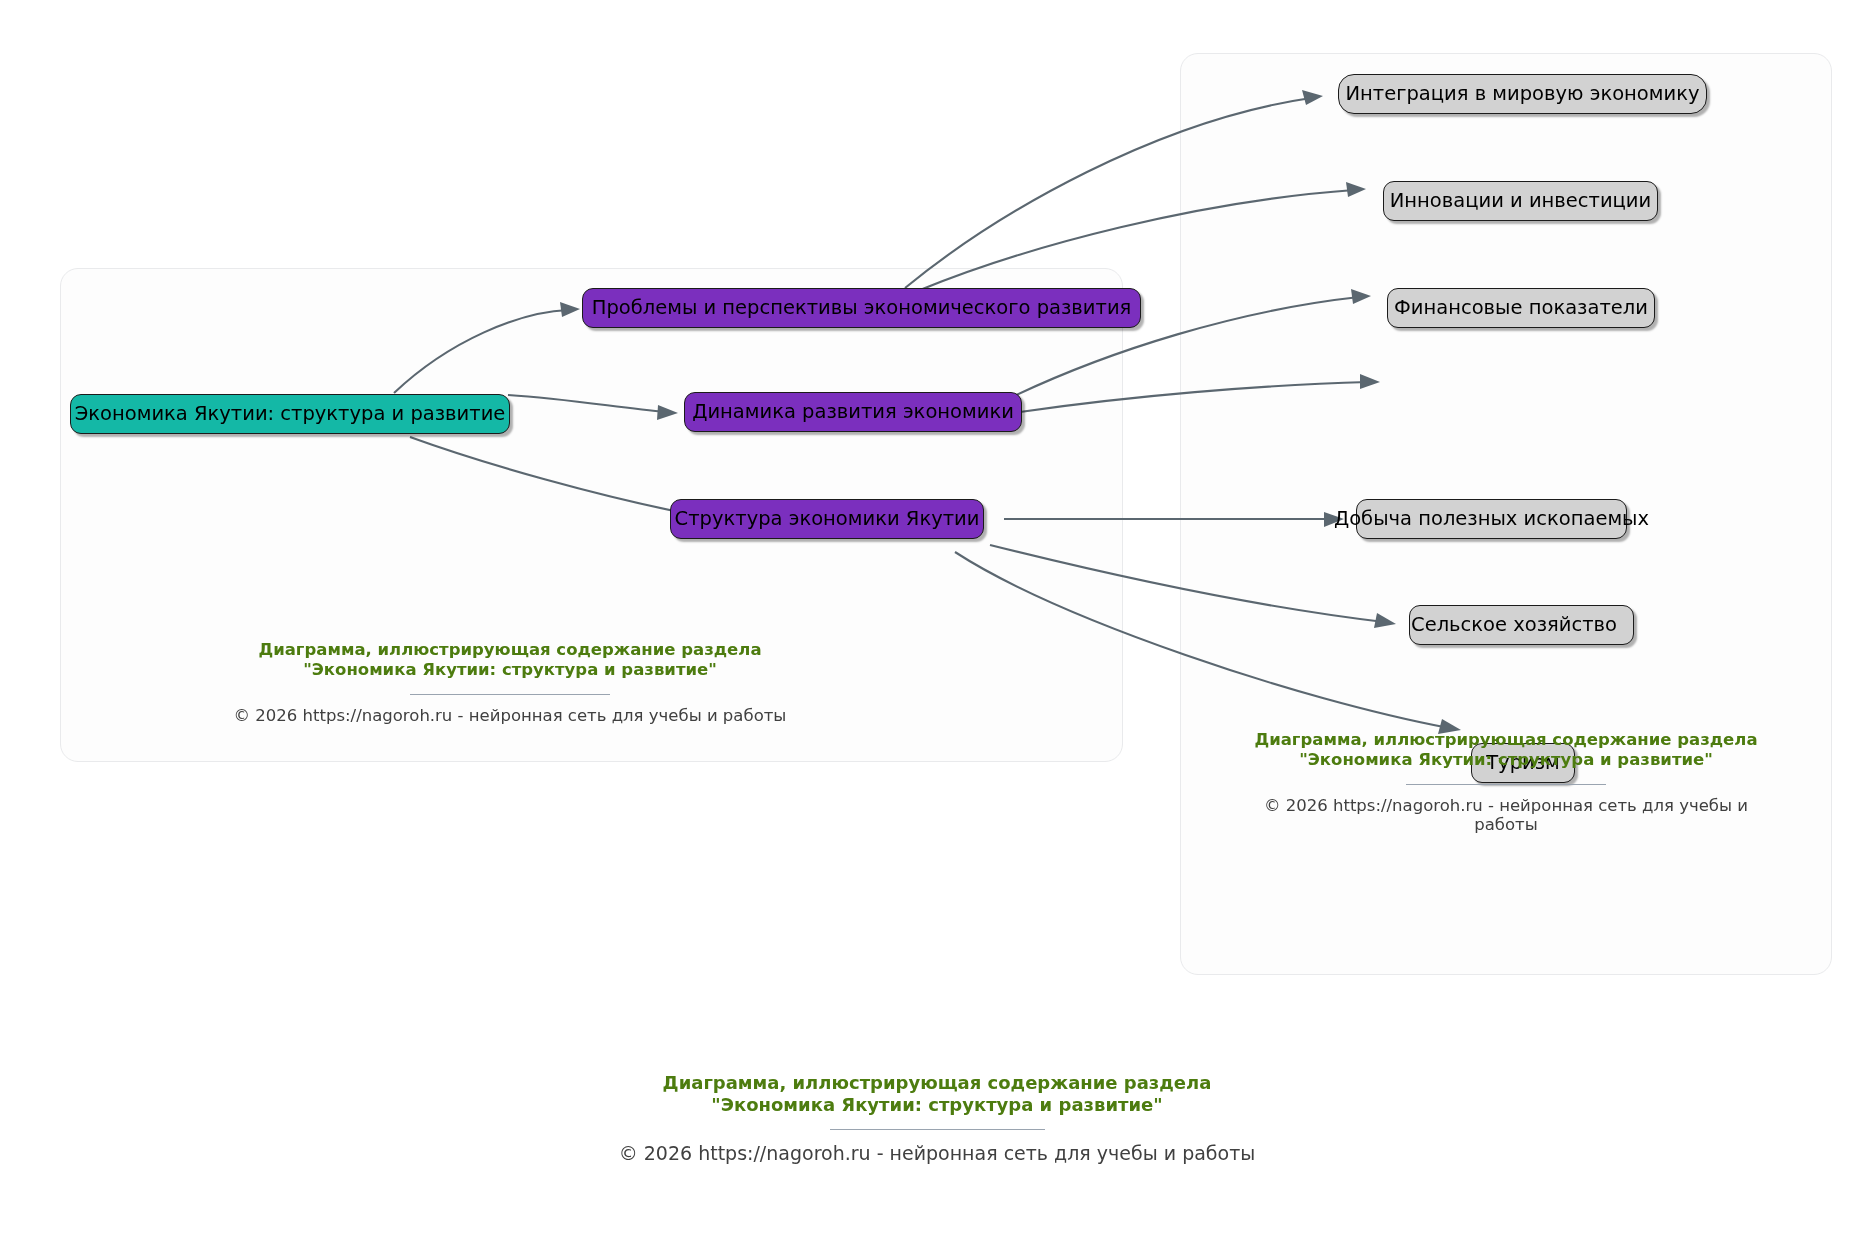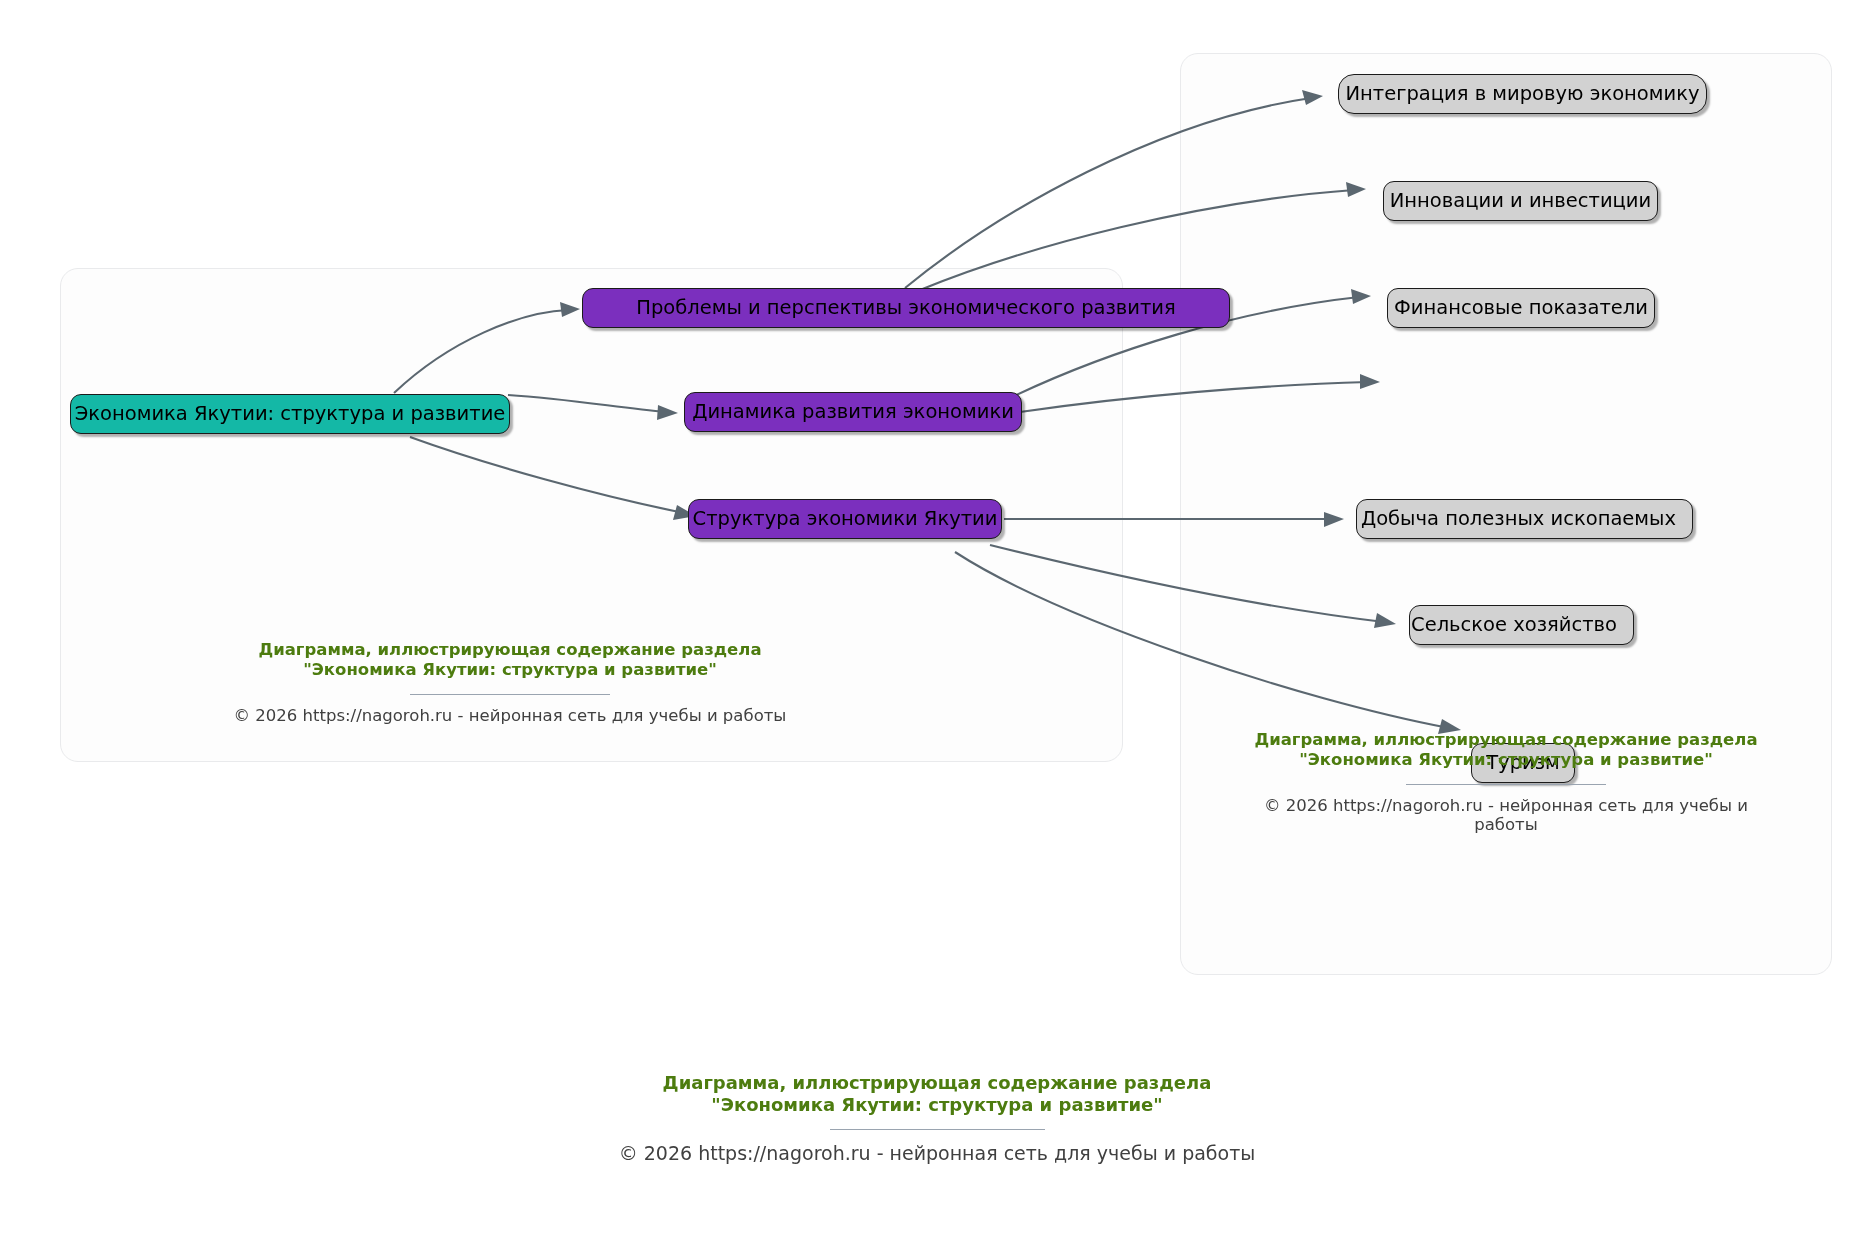--- a/index.html
+++ b/index.html
@@ -148,46 +148,46 @@
     <g>
       <path class="edge" d="M 955,552 C 1060,620 1300,700 1449,728"></path>
       <polygon class="edge-head" points="1461,730 1442,719 1438,734"></polygon>
     </g>
   </svg>
 
   <div class="node root" style="left:70px; top:394px; width:440px;">
     <span>Экономика Якутии: структура и развитие</span>
   </div>
 
-  <div class="node branch" style="left:582px; top:288px; width:648px;">
+  <div class="node branch" style="left:582px; top:288px; width:559px;">
     <span>Проблемы и перспективы экономического развития</span>
   </div>
 
   <div class="node branch" style="left:684px; top:392px; width:338px;">
     <span>Динамика развития экономики</span>
   </div>
 
-  <div class="node branch" style="left:688px; top:499px; width:314px;">
+  <div class="node branch" style="left:670px; top:499px; width:314px;">
     <span>Структура экономики Якутии</span>
   </div>
 
   <div class="node leaf" style="left:1338px; top:74px; width:369px;border-radius:16px;">
     <span>Интеграция в мировую экономику</span>
   </div>
 
   <div class="node leaf" style="left:1383px; top:181px; width:275px;">
     <span>Инновации и инвестиции</span>
   </div>
 
   <div class="node leaf" style="left:1387px; top:288px; width:268px;">
     <span>Финансовые показатели</span>
   </div>
 
 
-  <div class="node leaf" style="left:1356px; top:499px; width:337px;justify-content:flex-end;">
+  <div class="node leaf" style="left:1356px; top:499px; width:271px;">
     <span>Добыча полезных ископаемых</span>
   </div>
 
   <div class="node leaf" style="left:1409px; top:605px; width:225px;justify-content:flex-end;">
     <span>Сельское хозяйство</span>
   </div>
 
   <div class="node leaf" style="left:1471px; top:743px; width:104px;">
     <span>Туризм</span>
   </div>

